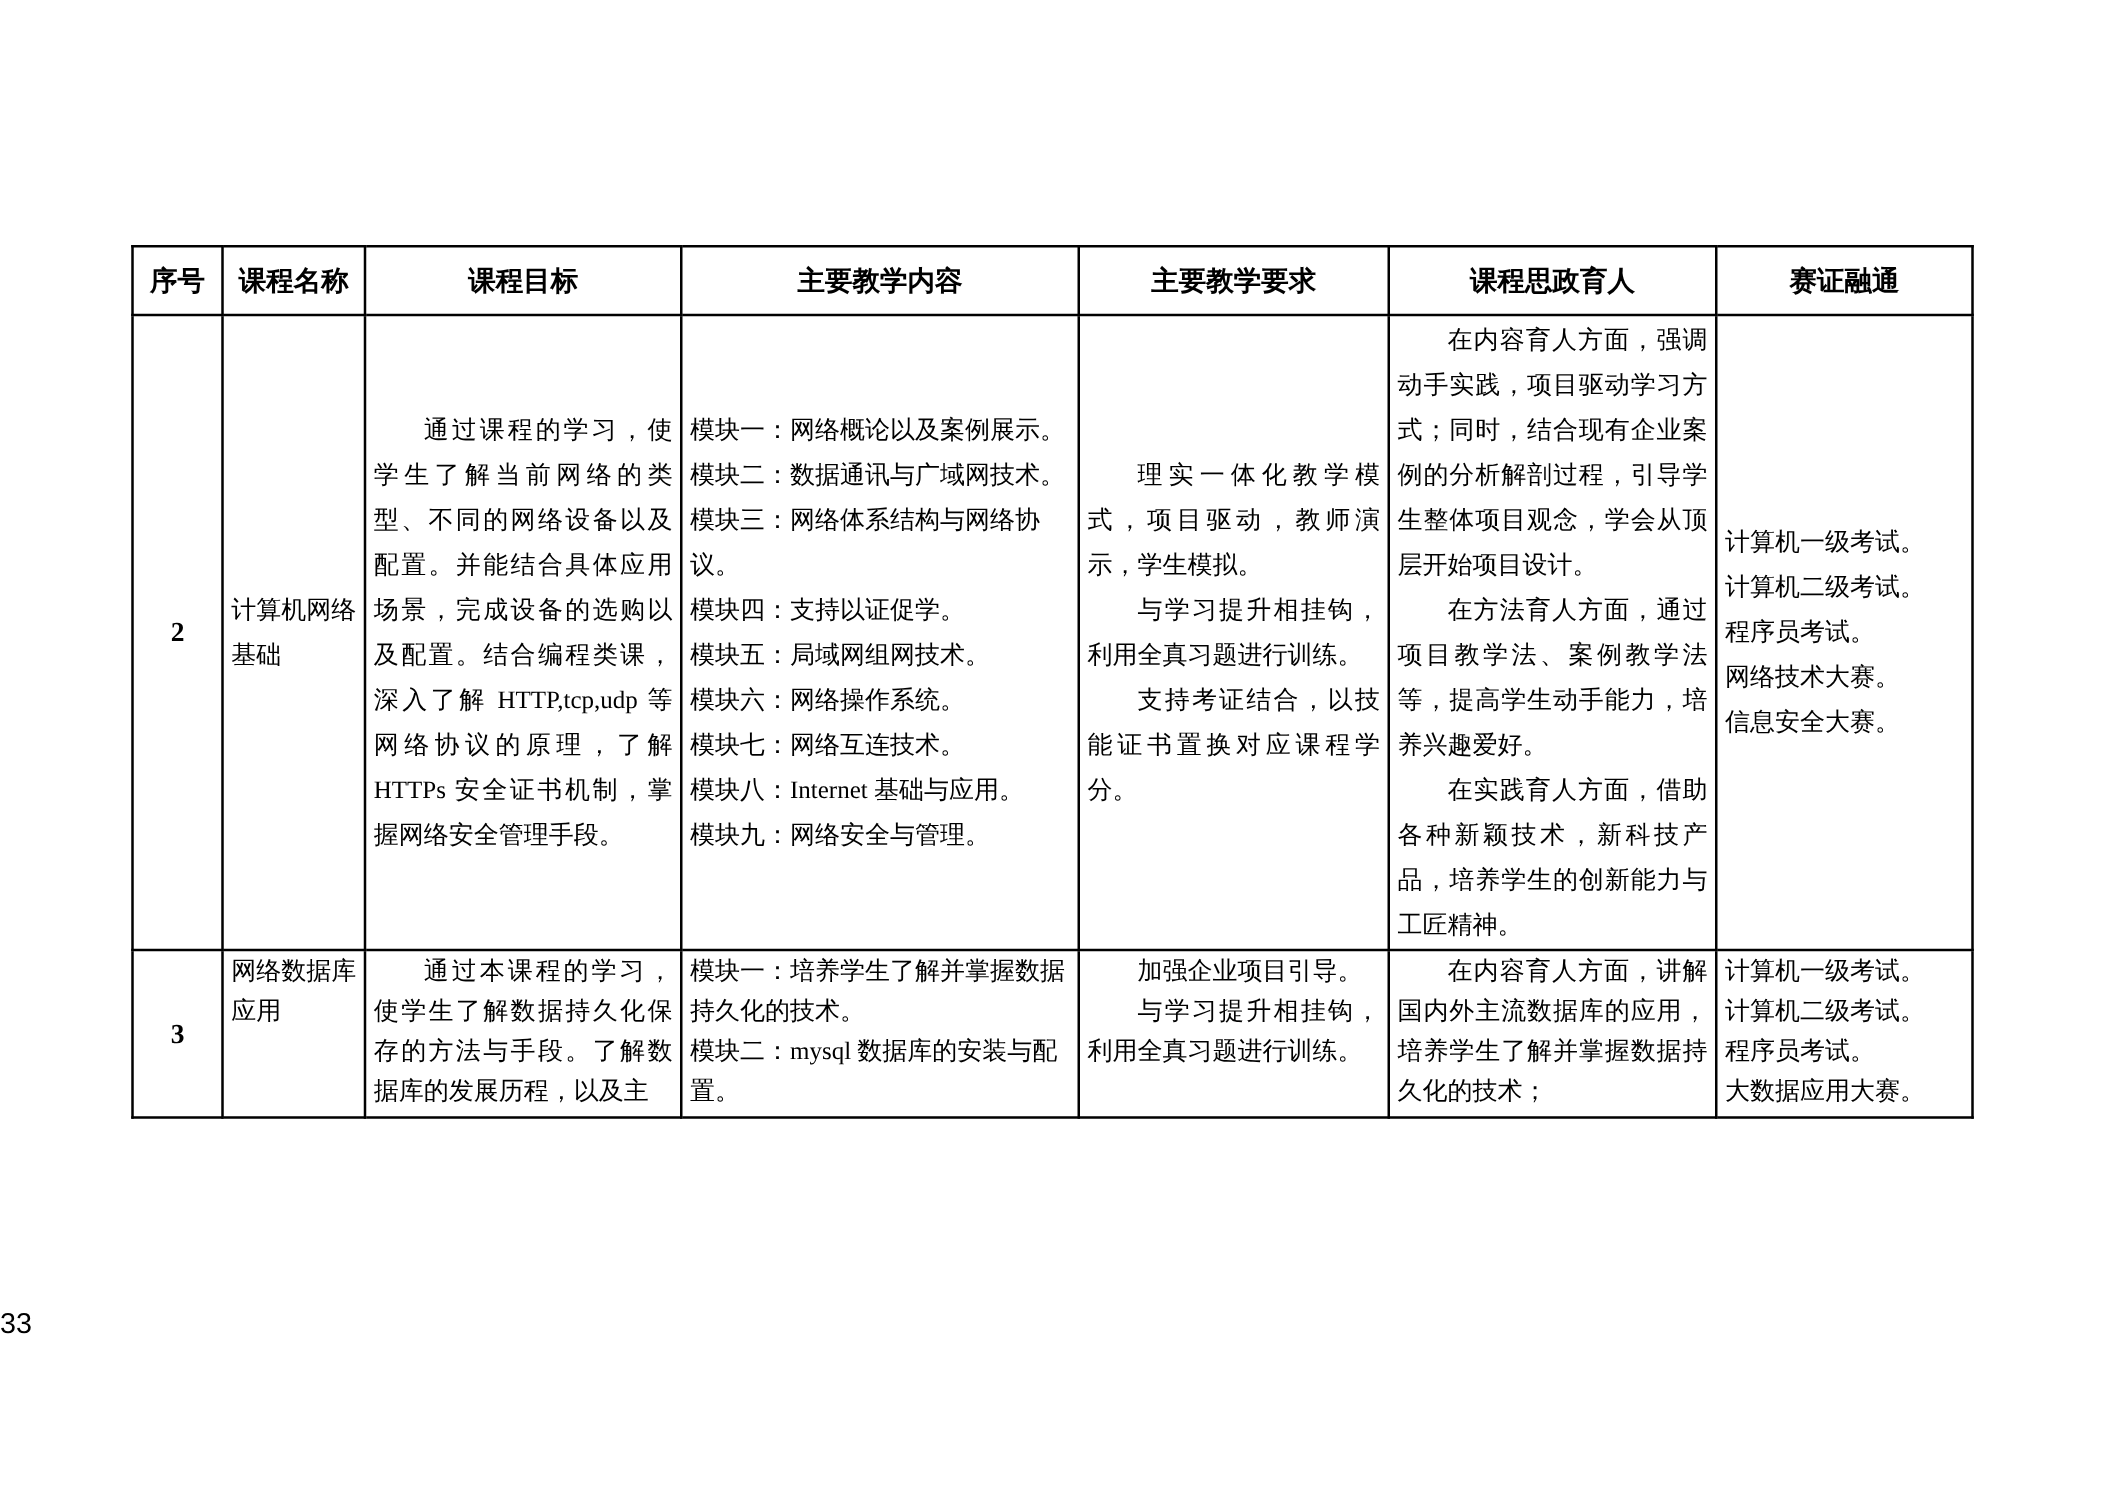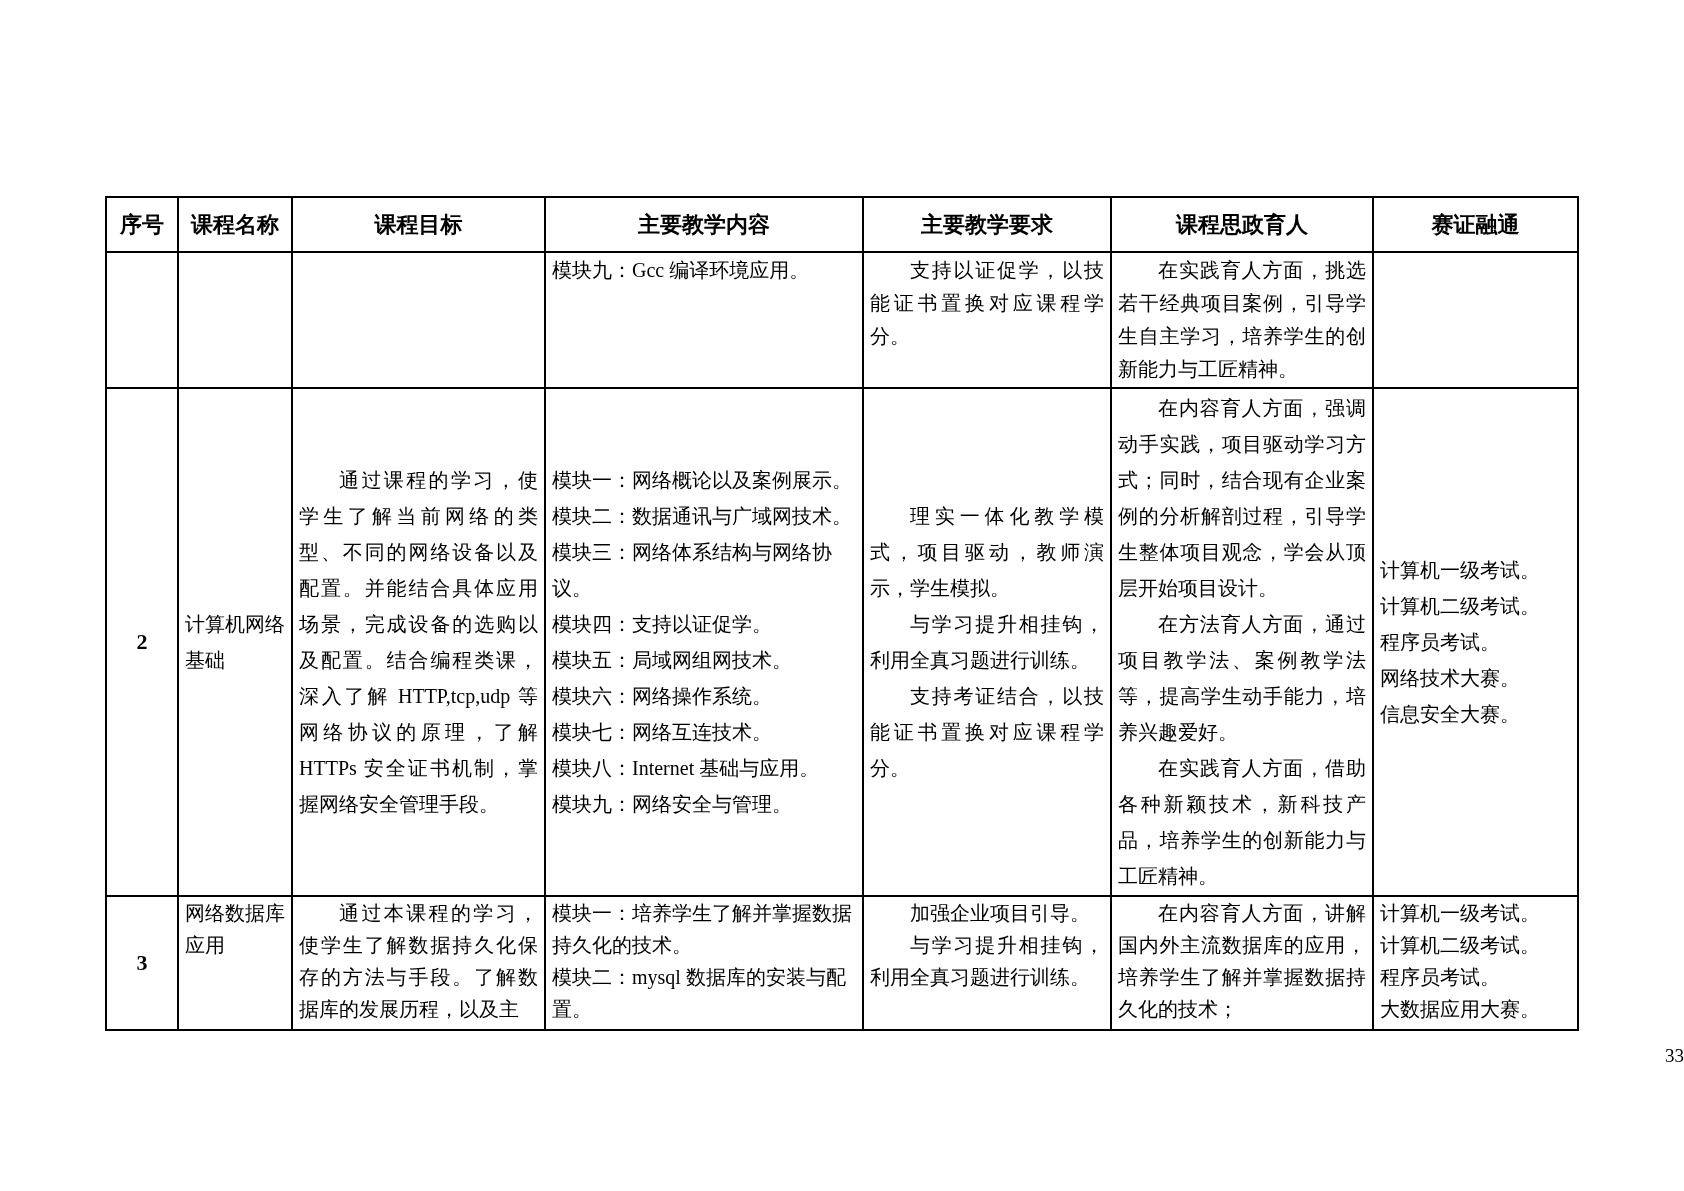--- a/index.html
+++ b/index.html
@@ -40,22 +40,22 @@
   td.c-seq {
     text-align:center;
     font-weight:700;
     font-size:22px;
     vertical-align:middle;
   }
   .para { text-indent:2em; text-align:justify; }
   .line { text-align:left; }
   .page-num {
     position:absolute; top:1045px; left:0; width:100%;
-    text-align:right; font-size:19px;
-    font-family:Liberation Serif, serif;
+    text-align:left; font-size:23px;
+    font-family:Liberation Sans, sans-serif;
   }
 </style>
 </head>
 <body>
 
 <div class="page">
 
   <table class="course">
     <colgroup>
       <col style="width:72px">
@@ -71,35 +71,20 @@
         <th>序号</th>
         <th>课程名称</th>
         <th>课程目标</th>
         <th>主要教学内容</th>
         <th>主要教学要求</th>
         <th>课程思政育人</th>
         <th>赛证融通</th>
       </tr>
     </thead>
     <tbody>
-      <tr class="r0">
-        <td class="c-seq"></td>
-        <td class="c-name"></td>
-        <td class="c-obj"></td>
-        <td class="c-content">
-            <div class="line">模块九：Gcc 编译环境应用。</div>
-          </td>
-        <td class="c-req">
-            <div class="para">支持以证促学，以技能证书置换对应课程学分。</div>
-          </td>
-        <td class="c-ideo">
-            <div class="para">在实践育人方面，挑选若干经典项目案例，引导学生自主学习，培养学生的创新能力与工匠精神。</div>
-          </td>
-        <td class="c-cert"></td>
-      </tr>
       <tr class="r1">
         <td class="c-seq">2</td>
         <td class="c-name">
             <div class="line">计算机网络</div>
             <div class="line">基础</div>
           </td>
         <td class="c-obj">
             <div class="para">通过课程的学习，使学生了解当前网络的类型、不同的网络设备以及配置。并能结合具体应用场景，完成设备的选购以及配置。结合编程类课，深入了解 HTTP,tcp,udp 等网络协议的原理，了解 HTTPs 安全证书机制，掌握网络安全管理手段。</div>
           </td>
         <td class="c-content">

